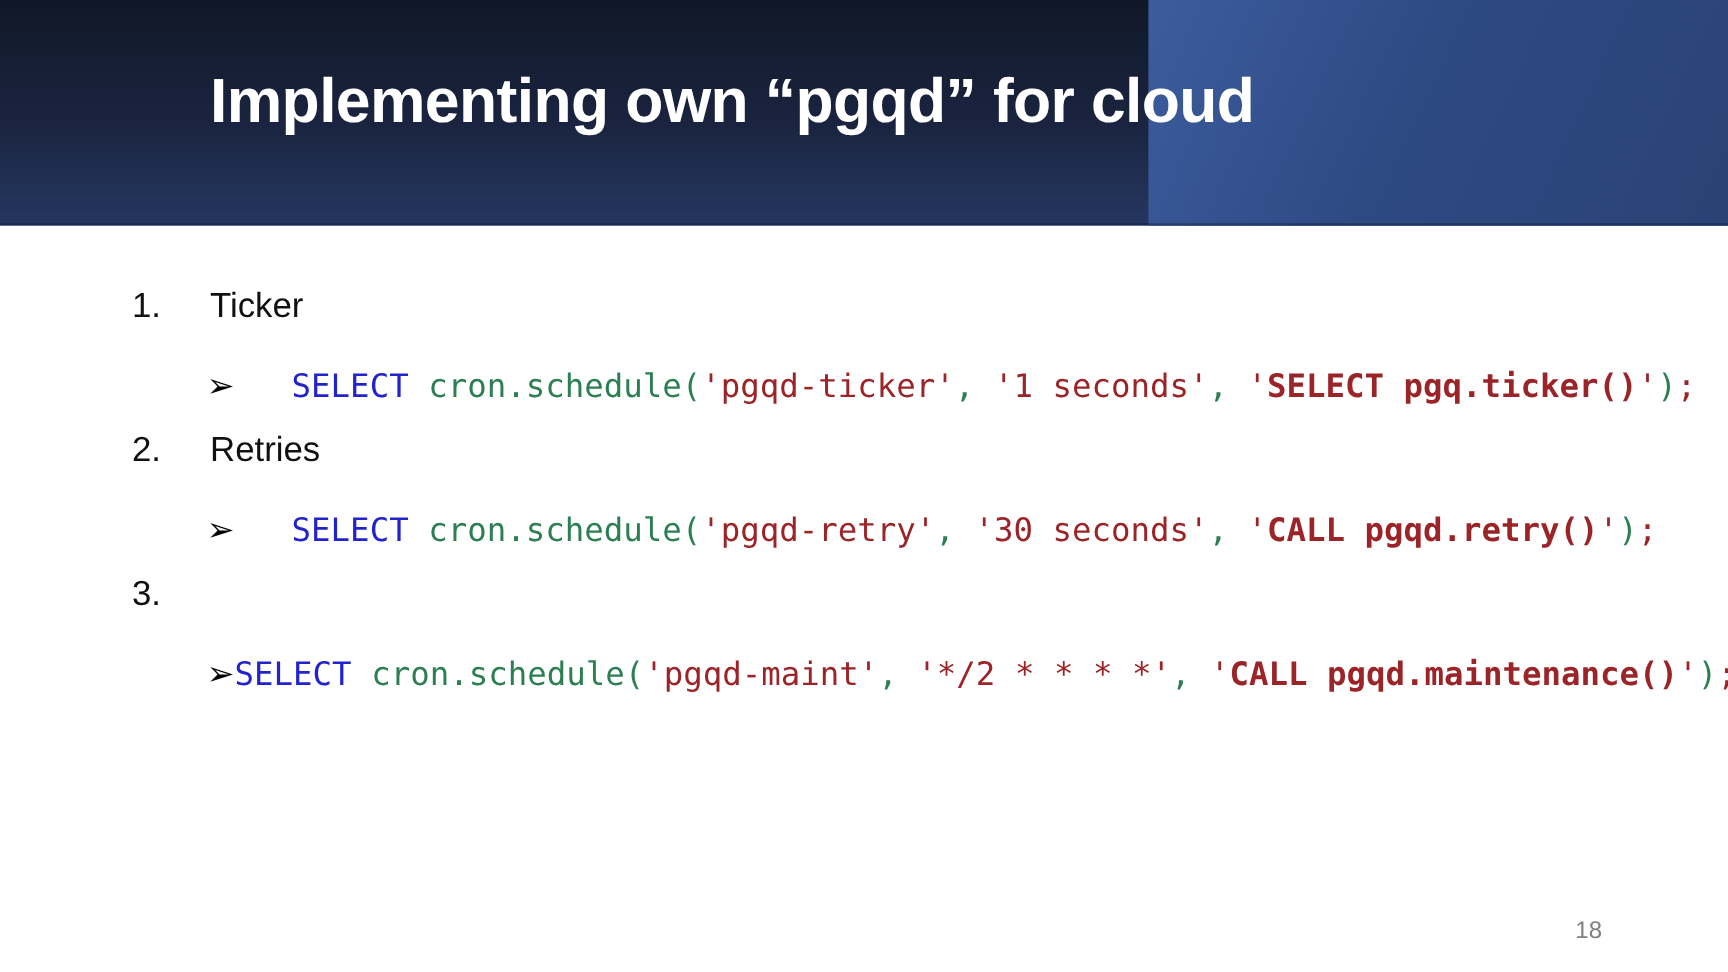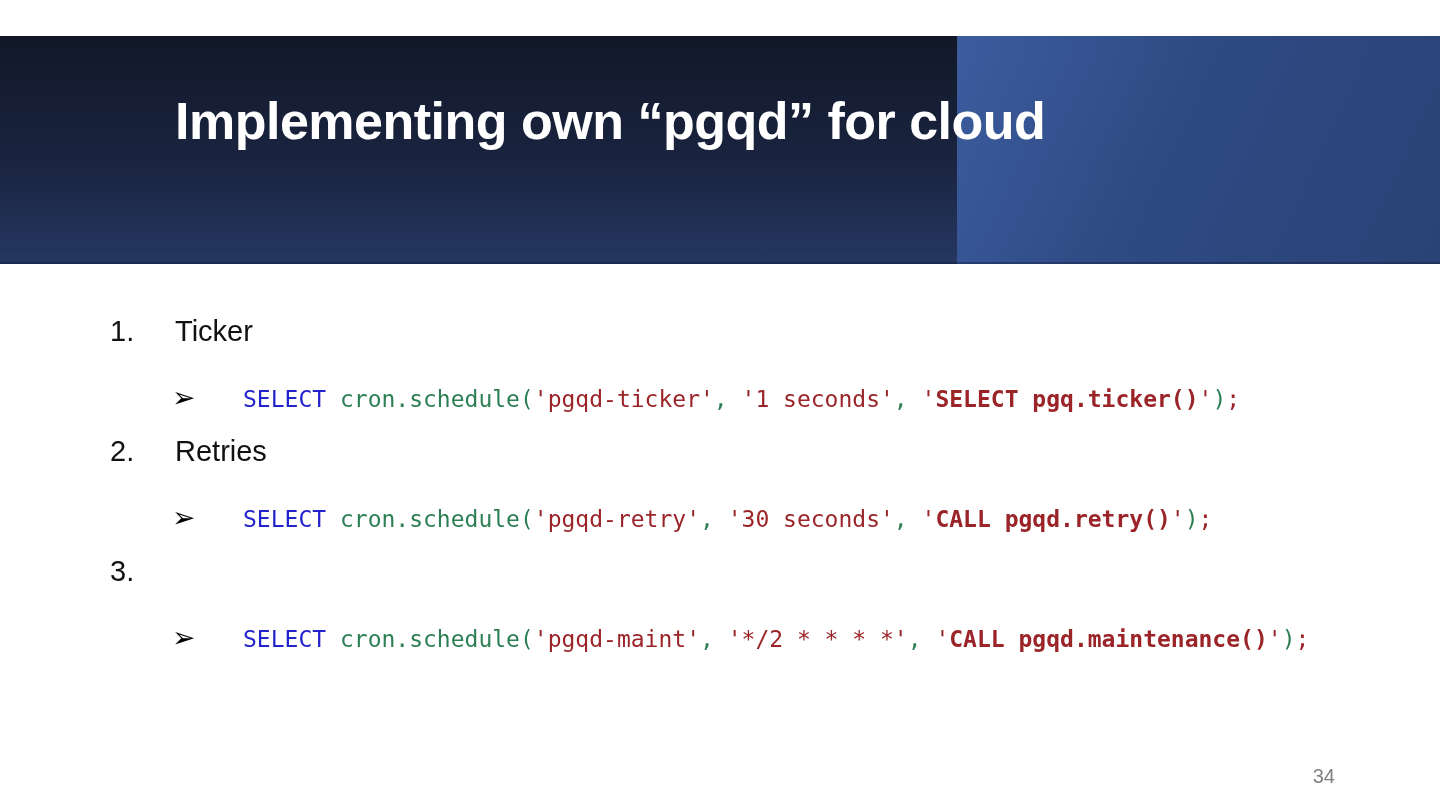--- a/index.html
+++ b/index.html
@@ -2,23 +2,22 @@
 <html style="--keyword-blue: #2323cb; --identifier-green: #2c7f52; --string-red: #9b2428; --header-dark-navy: #17213c; --header-accent-blue: #33518c; --title-white: #ffffff; --page-number-gray: #808080;"><head>
 <meta charset="utf-8">
 <style>
   html,body { margin:0; padding:0; background:#ffffff; }
   .slide {
     position:relative; width:1440px; height:810px; overflow:hidden;
     background:#ffffff; font-family:"Liberation Sans", sans-serif;
   }
   
   .slide-header {
-    position:relative; height:228px;
+    position:relative; height:188px;
     background:linear-gradient(180deg, #101827 0%, #1a2440 55%, #253761 100%);
-    margin-top:36px;
   }
   .header-accent {
     position:absolute; top:0; bottom:0; left:957px; right:0;
     background:linear-gradient(115deg, #3c5c9e 0%, #2e4a83 45%, #2a4376 100%);
   }
   .slide-header::after {
     content:""; position:absolute; left:0; right:0; bottom:0; height:2px;
     background:rgba(10,20,45,0.35);
   }
   .slide-title {
@@ -37,21 +36,21 @@
   .code-row {
     display:flex; align-items:center;
     margin:0 0 18px 62px; line-height:34px;
   }
   .bullet {
     display:inline-block; width:71px; font-size:28px; color:#000000;
     transform:translateY(-1px);
   }
   .code {
     font-family:"DejaVu Sans Mono","Liberation Mono",monospace;
-    font-size:23px; white-space:pre;
+    font-size:27px; white-space:pre;
   }
   .tok-kw   { color:var(--keyword-blue,#2323cb); }
   .tok-fn   { color:var(--identifier-green,#2c7f52); }
   .tok-str  { color:var(--string-red,#9b2428); }
   .tok-strb { color:var(--string-red,#9b2428); font-weight:bold; }
   
   .page-number {
     position:absolute; right:105px; bottom:22px;
     font-size:20px; color:#808080;
   }
@@ -94,14 +93,14 @@
       <span class="item-num">3.</span>
     </div>
     <div class="code-row">
       <span class="bullet">➢</span>
       <code class="code"><span class="tok-kw">SELECT</span><span class="tok-fn"> cron.schedule(</span><span class="tok-str">'pgqd-maint'</span><span class="tok-fn">, </span><span class="tok-str">'*/2 * * * *'</span><span class="tok-fn">, </span><span class="tok-str">'</span><span class="tok-strb">CALL pgqd.maintenance()</span><span class="tok-str">'</span><span class="tok-fn">)</span><span class="tok-str">;</span></code>
     </div>
   </li>
 </ol>
   </main>
 
-  <div class="page-number">34</div>
+  <div class="page-number">18</div>
 </div>
 
 </body></html>

